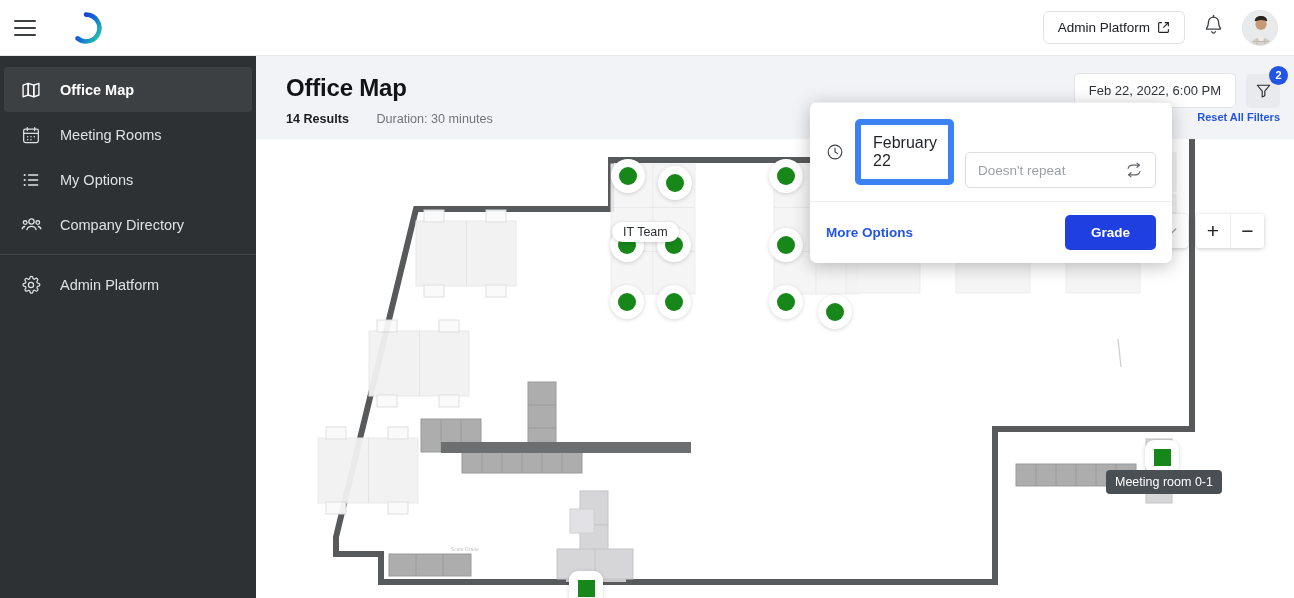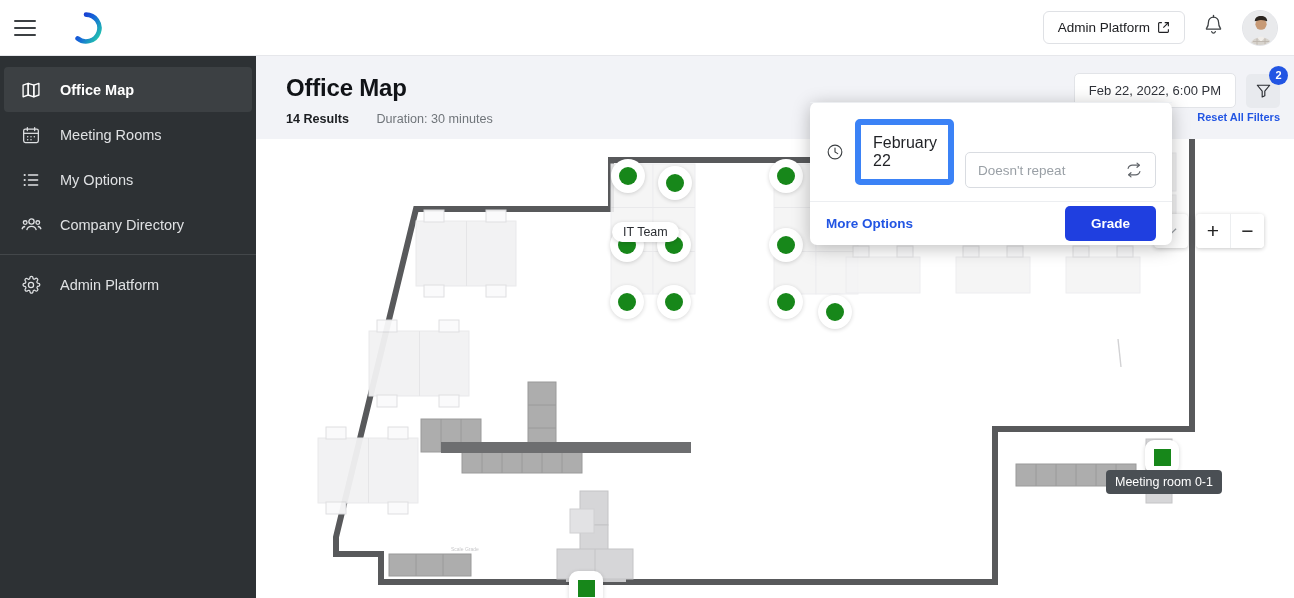--- a/index.html
+++ b/index.html
@@ -133,21 +133,21 @@
   .clock-ic { flex: none; display: flex; }
   .in-date {
     border: 6px solid #3b82f6; border-radius: 5px; padding: 9px 12px;
     font-size: 16px; color: #1f2125; width: 99px; cursor: pointer; background:#fff;
   }
   .in-repeat {
     flex: 1; border: 1px solid #d9dce1; border-radius: 5px; padding: 9px 12px;
     font-size: 13.5px; color: #9aa0a6; display: flex; align-items: flex-end; cursor: pointer; background:#fff;margin-top:36px;
   }
   .repeat-ic { margin-left: auto; display: flex; }
-  .popup-foot { border-top: 1px solid #eceef1; padding: 4px 16px; display: flex; align-items: center; }
+  .popup-foot { border-top: 1px solid #eceef1; padding: 13px 16px; display: flex; align-items: center; }
   .more-opts { color: #2255e3; font-size: 13.5px; font-weight: 700; cursor: pointer; }
   .book-btn {
     margin-left: auto; background: #1f3fe0; color: #fff; border: none;
     border-radius: 5px; padding: 10px 26px; font-size: 13.5px; font-weight: 700;
     cursor: pointer; font-family: "Liberation Sans", sans-serif;
   }
 </style>
 </head>
 <body>
 

